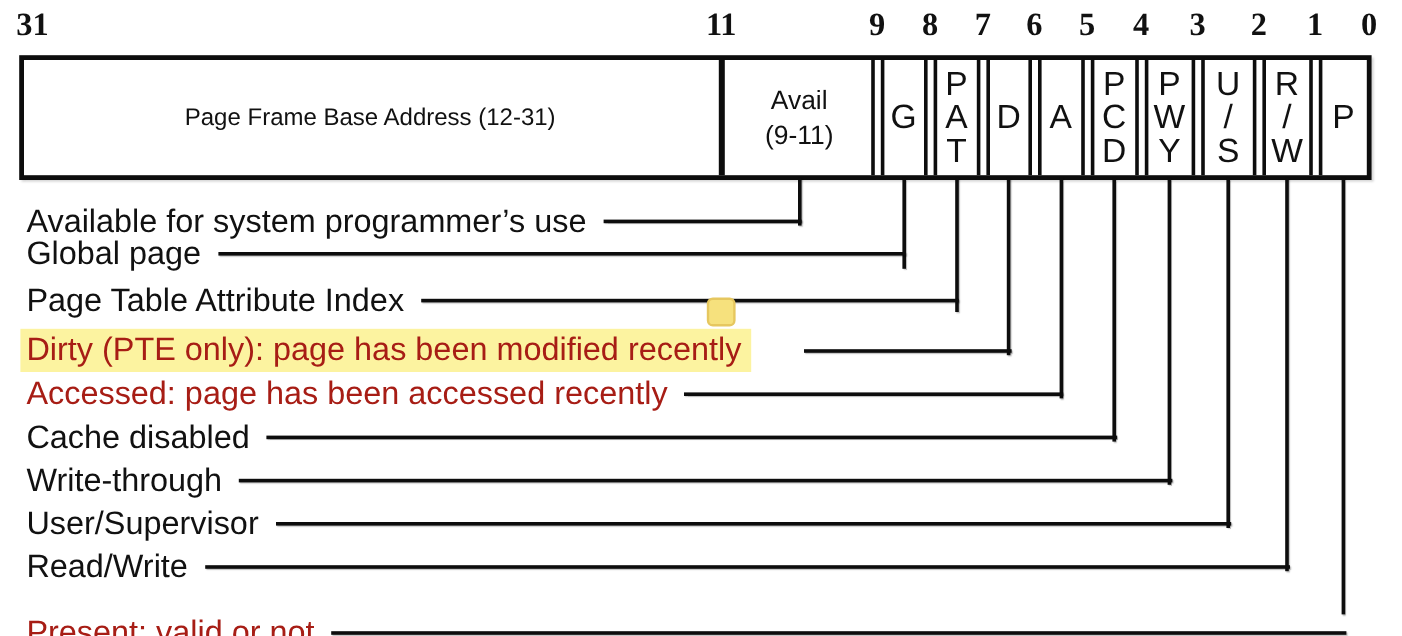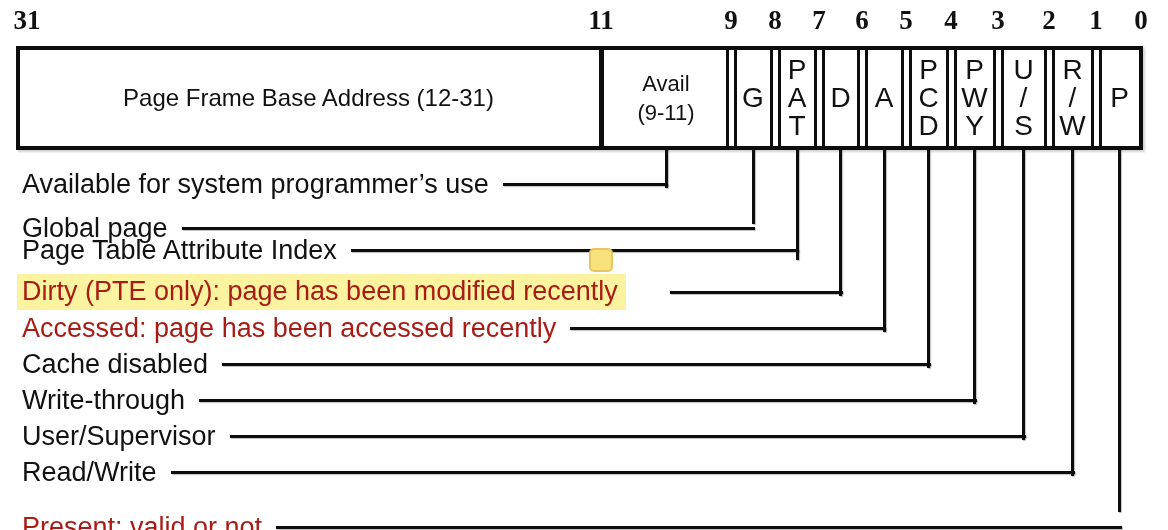--- a/index.html
+++ b/index.html
@@ -22,21 +22,21 @@
   .divider.single{background:var(--line,#0d0d0d);}
   .divider.double{
     border-left:3.5px solid var(--line,#0d0d0d);
     border-right:3.5px solid var(--line,#0d0d0d);
   }
   .cell{
     position:absolute;display:flex;flex-direction:column;
     align-items:center;justify-content:center;text-align:center;
     line-height:28px;
   }
-  .cell.wide{font-size:24px;}
+  .cell.wide{font-size:20px;}
   .cell.avail{font-size:22px;line-height:29px;}
   .cell.small{font-size:28px;line-height:28px;}
   .ann-row{
     position:absolute;display:flex;align-items:center;height:30px;
     font-size:27px;white-space:nowrap;z-index:2;
   }
   .ann-label{display:inline-block;}
   .ann-label.red{color:var(--red,#a71d15);}
   .ann-label.hl{background:var(--hl,#fcf3a0);padding:2px 8px 3px 5px;margin-left:-5px;}
   .ann-line{
@@ -121,21 +121,21 @@
       <div>W</div>
     </div>
     <div class="cell small" style="left: 1102px; top: 50px; width: 35px; height: 96px;">
       <div>P</div>
     </div>
     <div class="ann-row" style="left: 22px; top: 169px; width: 646px;">
       <span class="ann-label">Available for system programmer’s use</span>
       <div class="ann-line"></div>
     </div>
     <div class="conn-v" style="left: 664.5px; top: 148px; height: 40px;"></div>
-    <div class="ann-row" style="left: 22px; top: 213px; width: 733px;">
+    <div class="ann-row" style="left: 22px; top: 196px; width: 733px;">
       <span class="ann-label">Global page</span>
       <div class="ann-line"></div>
     </div>
     <div class="conn-v" style="left: 751.5px; top: 148px; height: 76px;"></div>
     <div class="ann-row" style="left: 22px; top: 235px; width: 777px; text-align: center;">
       <span class="ann-label">Page Table Attribute Index</span>
       <div class="ann-line"></div>
     </div>
     <div class="conn-v" style="left: 795.5px; top: 148px; height: 112px;"></div>
     <div class="ann-row" style="left: 22px; top: 277px; width: 820.5px;">

